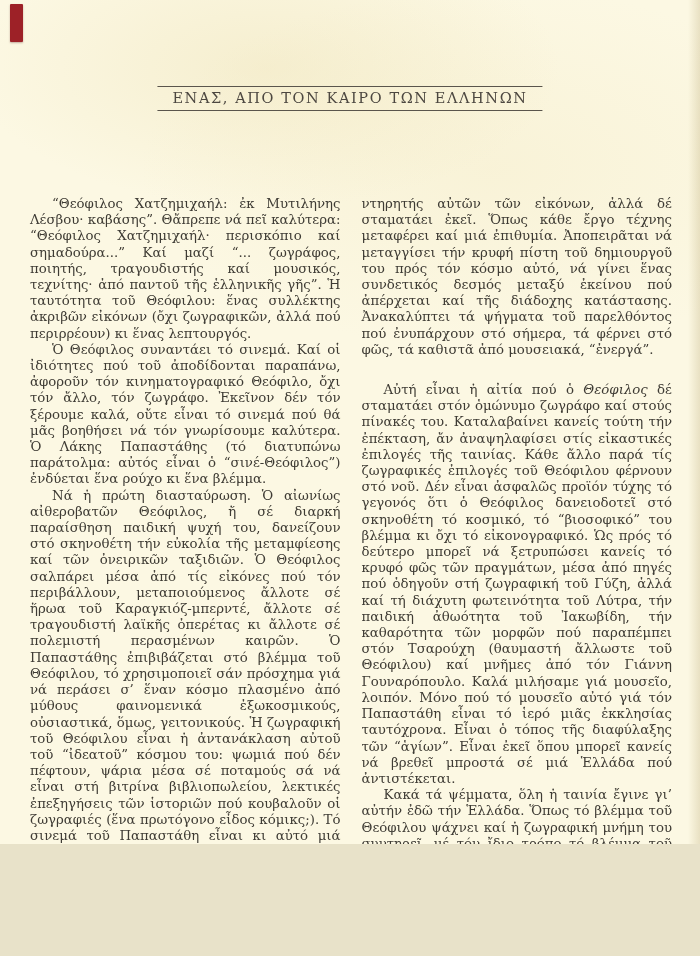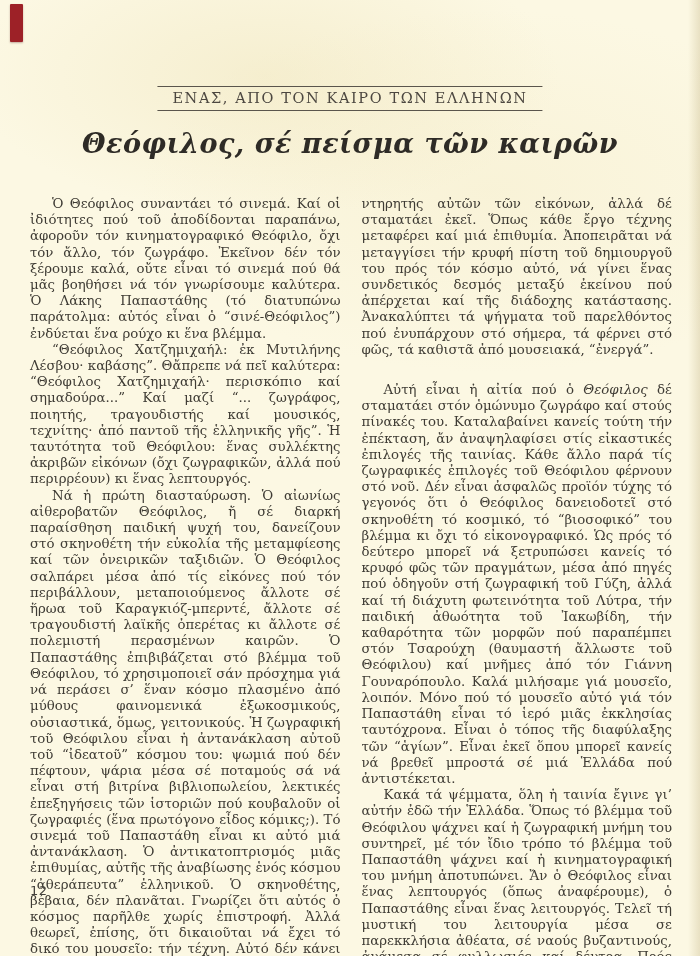--- a/index.html
+++ b/index.html
@@ -2,21 +2,21 @@
 <html lang="el"><head>
 <meta charset="utf-8">
 <style>
   html,body{margin:0;padding:0;}
   body{
     width:700px;height:956px;overflow:hidden;
     font-family:"DejaVu Serif", serif;
     background:#e8e2c9;
   }
   .page{
-    position:relative;width:700px;height:956px;overflow:hidden;
+    position:relative;width:700px;height:844px;overflow:hidden;
     background:
       radial-gradient(ellipse 420px 200px at 38% 8%, rgba(233,220,170,.35), rgba(233,220,170,0) 70%),
       radial-gradient(ellipse 500px 260px at 70% 20%, rgba(238,226,180,.25), rgba(238,226,180,0) 70%),
       #fcf8e3;
   }
   .page::after{ 
     content:"";position:absolute;top:0;right:0;width:12px;height:100%;
     background:linear-gradient(to right, rgba(181,163,110,0), rgba(181,163,110,.28));
     pointer-events:none;
   }
@@ -61,26 +61,25 @@
   }
 </style>
 </head>
 <body>
 
 <div class="page">
   <div class="corner-mark" style="background: rgb(157, 33, 39);"></div>
 
   <div class="kicker">ΕΝΑΣ, ΑΠΟ ΤΟΝ ΚΑΙΡΟ ΤΩΝ ΕΛΛΗΝΩΝ</div>
 
-  <h1 class="title">Θεόφιλος, σέ πείσμα τῶν καιρῶν</h1>
 
   <div class="columns">
     <div class="col">
+        <p class="para indent"><span>“Θεόφιλος Χατζημιχαήλ: ἐκ Μυτιλήνης Λέσβου· καβάσης”. Θἄπρεπε νά πεῖ καλύτερα: “Θεόφιλος Χατζημιχαήλ· περισκόπιο καί σημαδούρα...” Καί μαζί “... ζωγράφος, ποιητής, τραγουδιστής καί μουσικός, τεχνίτης· ἀπό παντοῦ τῆς ἑλληνικῆς γῆς”. Ἡ ταυτότητα τοῦ Θεόφιλου: ἕνας συλλέκτης ἀκριβῶν εἰκόνων (ὄχι ζωγραφικῶν, ἀλλά πού περιρρέουν) κι ἕνας λεπτουργός.</span></p>
         <p class="para indent"><span>Ὁ Θεόφιλος συναντάει τό σινεμά. Καί οἱ ἰδιότητες πού τοῦ ἀποδίδονται παραπάνω, ἀφοροῦν τόν κινηματογραφικό Θεόφιλο, ὄχι τόν ἄλλο, τόν ζωγράφο. Ἐκεῖνον δέν τόν ξέρουμε καλά, οὔτε εἶναι τό σινεμά πού θά μᾶς βοηθήσει νά τόν γνωρίσουμε καλύτερα. Ὁ Λάκης Παπαστάθης (τό διατυπώνω παράτολμα: αὐτός εἶναι ὁ “σινέ-Θεόφιλος”) ἐνδύεται ἕνα ρούχο κι ἕνα βλέμμα.</span></p>
-        <p class="para indent"><span>“Θεόφιλος Χατζημιχαήλ: ἐκ Μυτιλήνης Λέσβου· καβάσης”. Θἄπρεπε νά πεῖ καλύτερα: “Θεόφιλος Χατζημιχαήλ· περισκόπιο καί σημαδούρα...” Καί μαζί “... ζωγράφος, ποιητής, τραγουδιστής καί μουσικός, τεχνίτης· ἀπό παντοῦ τῆς ἑλληνικῆς γῆς”. Ἡ ταυτότητα τοῦ Θεόφιλου: ἕνας συλλέκτης ἀκριβῶν εἰκόνων (ὄχι ζωγραφικῶν, ἀλλά πού περιρρέουν) κι ἕνας λεπτουργός.</span></p>
         <p class="para indent"><span>Νά ἡ πρώτη διασταύρωση. Ὁ αἰωνίως αἰθεροβατῶν Θεόφιλος, ἤ σέ διαρκή παραίσθηση παιδική ψυχή του, δανείζουν στό σκηνοθέτη τήν εὐκολία τῆς μεταμφίεσης καί τῶν ὀνειρικῶν ταξιδιῶν. Ὁ Θεόφιλος σαλπάρει μέσα ἀπό τίς εἰκόνες πού τόν περιβάλλουν, μεταποιούμενος ἄλλοτε σέ ἥρωα τοῦ Καραγκιόζ-μπερντέ, ἄλλοτε σέ τραγουδιστή λαϊκῆς ὀπερέτας κι ἄλλοτε σέ πολεμιστή περασμένων καιρῶν. Ὁ Παπαστάθης ἐπιβιβάζεται στό βλέμμα τοῦ Θεόφιλου, τό χρησιμοποιεῖ σάν πρόσχημα γιά νά περάσει σ’ ἕναν κόσμο πλασμένο ἀπό μύθους φαινομενικά ἐξωκοσμικούς, οὐσιαστικά, ὅμως, γειτονικούς. Ἡ ζωγραφική τοῦ Θεόφιλου εἶναι ἡ ἀντανάκλαση αὐτοῦ τοῦ “ἰδεατοῦ” κόσμου του: ψωμιά πού δέν πέφτουν, ψάρια μέσα σέ ποταμούς σά νά εἶναι στή βιτρίνα βιβλιοπωλείου, λεκτικές ἐπεξηγήσεις τῶν ἱστοριῶν πού κουβαλοῦν οἱ ζωγραφιές (ἕνα πρωτόγονο εἶδος κόμικς;). Τό σινεμά τοῦ Παπαστάθη εἶναι κι αὐτό μιά ἀντανάκλαση. Ὁ ἀντικατοπτρισμός μιᾶς ἐπιθυμίας, αὐτῆς τῆς ἀναβίωσης ἑνός κόσμου “ἀθεράπευτα” ἑλληνικοῦ. Ὁ σκηνοθέτης, βέβαια, δέν πλανᾶται. Γνωρίζει ὅτι αὐτός ὁ κόσμος παρῆλθε χωρίς ἐπιστροφή. Ἀλλά θεωρεῖ, ἐπίσης, ὅτι δικαιοῦται νά ἔχει τό δικό του μουσεῖο: τήν τέχνη. Αὐτό δέν κάνει ἡ ζωγραφική τοῦ Θεόφιλου; Δέν κουβαλάει μέσα της σπαθιά, λιοντάρια, τόν Ὀδυσσέα Ἀνδροῦτσο, τόν Κωνσταντίνο Παλαιολόγο; Τό ἴδιο καί ὁ κινηματογράφος τοῦ Παπαστάθη. Προσπαθεῖ νά γίνει ὁ συ-</span></p>
       </div>
     <div class="col">
         <p class="para"><span>ντηρητής αὐτῶν τῶν εἰκόνων, ἀλλά δέ σταματάει ἐκεῖ. Ὅπως κάθε ἔργο τέχνης μεταφέρει καί μιά ἐπιθυμία. Ἀποπειρᾶται νά μεταγγίσει τήν κρυφή πίστη τοῦ δημιουργοῦ του πρός τόν κόσμο αὐτό, νά γίνει ἕνας συνδετικός δεσμός μεταξύ ἐκείνου πού ἀπέρχεται καί τῆς διάδοχης κατάστασης. Ἀνακαλύπτει τά ψήγματα τοῦ παρελθόντος πού ἐνυπάρχουν στό σήμερα, τά φέρνει στό φῶς, τά καθιστᾶ ἀπό μουσειακά, “ἐνεργά”.</span></p>
         <p class="para indent gap-before"><span>Αὐτή εἶναι ἡ αἰτία πού ὁ </span><span class="em">Θεόφιλος</span><span> δέ σταματάει στόν ὁμώνυμο ζωγράφο καί στούς πίνακές του. Καταλαβαίνει κανείς τούτη τήν ἐπέκταση, ἄν ἀναψηλαφίσει στίς εἰκαστικές ἐπιλογές τῆς ταινίας. Κάθε ἄλλο παρά τίς ζωγραφικές ἐπιλογές τοῦ Θεόφιλου φέρνουν στό νοῦ. Δέν εἶναι ἀσφαλῶς προϊόν τύχης τό γεγονός ὅτι ὁ Θεόφιλος δανειοδοτεῖ στό σκηνοθέτη τό κοσμικό, τό “βιοσοφικό” του βλέμμα κι ὄχι τό εἰκονογραφικό. Ὡς πρός τό δεύτερο μπορεῖ νά ξετρυπώσει κανείς τό κρυφό φῶς τῶν πραγμάτων, μέσα ἀπό πηγές πού ὁδηγοῦν στή ζωγραφική τοῦ Γύζη, ἀλλά καί τή διάχυτη φωτεινότητα τοῦ Λύτρα, τήν παιδική ἀθωότητα τοῦ Ἰακωβίδη, τήν καθαρότητα τῶν μορφῶν πού παραπέμπει στόν Τσαρούχη (θαυμαστή ἄλλωστε τοῦ Θεόφιλου) καί μνῆμες ἀπό τόν Γιάννη Γουναρόπουλο. Καλά μιλήσαμε γιά μουσεῖο, λοιπόν. Μόνο πού τό μουσεῖο αὐτό γιά τόν Παπαστάθη εἶναι τό ἱερό μιᾶς ἐκκλησίας ταυτόχρονα. Εἶναι ὁ τόπος τῆς διαφύλαξης τῶν “ἁγίων”. Εἶναι ἐκεῖ ὅπου μπορεῖ κανείς νά βρεθεῖ μπροστά σέ μιά Ἑλλάδα πού ἀντιστέκεται.</span></p>
         <p class="para indent"><span>Κακά τά ψέμματα, ὅλη ἡ ταινία ἔγινε γι’ αὐτήν ἐδῶ τήν Ἑλλάδα. Ὅπως τό βλέμμα τοῦ Θεόφιλου ψάχνει καί ἡ ζωγραφική μνήμη του συντηρεῖ, μέ τόν ἴδιο τρόπο τό βλέμμα τοῦ Παπαστάθη ψάχνει καί ἡ κινηματογραφική του μνήμη ἀποτυπώνει. Ἄν ὁ Θεόφιλος εἶναι ἕνας λεπτουργός (ὅπως ἀναφέρουμε), ὁ Παπαστάθης εἶναι ἕνας λειτουργός. Τελεῖ τή μυστική του λειτουργία μέσα σε παρεκκλήσια ἀθέατα, σέ ναούς βυζαντινούς, ἀνάμεσα σέ φυλλωσιές καί δέντρα. Πρός Θεοῦ, ἄς μήν ὑπάρξει σύγχιση μέ λειτουργίες “νεορθόδοξες” καί “παλαιοχριστιανικές”. Ἐδῶ πρόκειται γιά τελετές “ὑλικές”, γιορτές χρωματικές. Κυριολεκτικά. Εἶναι ὁ ἁγιασμός μέ τά φυσικά</span></p>
       </div>
   </div>
 
   <div class="page-number">12</div>

